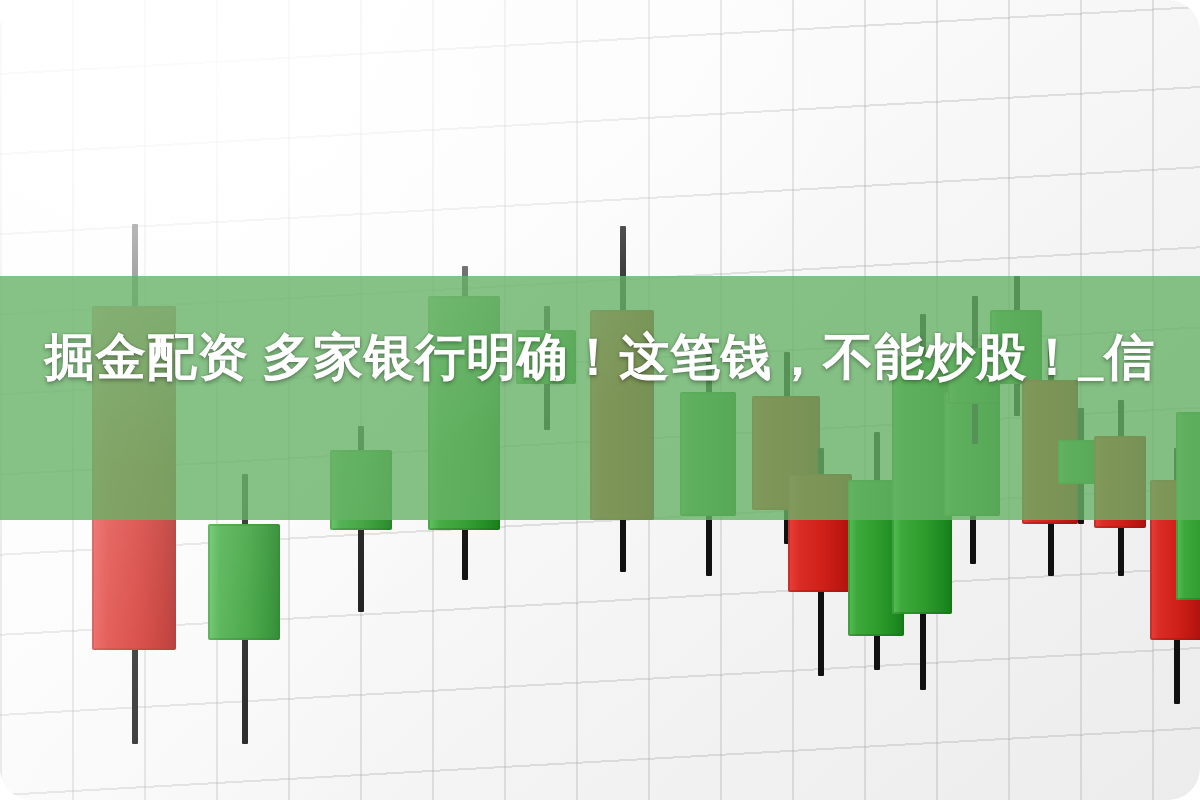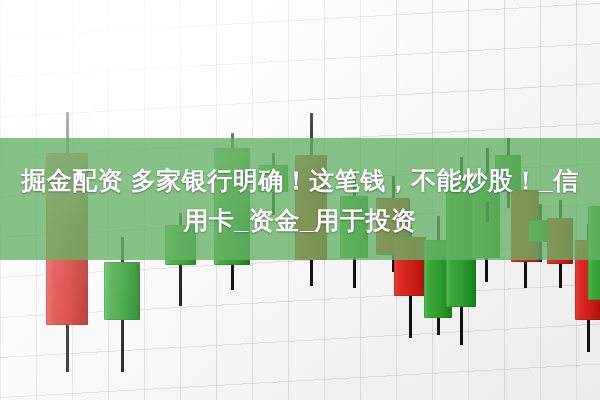--- a/index.html
+++ b/index.html
@@ -6,21 +6,22 @@
     margin: 0;
     padding: 0;
     background: #ffffff;
   }
   #stage {
     position: relative;
     width: 600px;
     height: 400px;
     overflow: hidden;
     background: #fdfdfd;
-    font-family: Liberation Sans, sans-serif;
+    font-family: Liberation Serif, serif;
+    border-radius: 16px;
   }
 
   
   .paper {
     position: absolute;
     inset: 0;
     background:
       linear-gradient(140deg, #ffffff 0%, #fbfbfb 38%, #f2f2f2 72%, #ececec 100%);
   }
   .grid-v {
@@ -191,16 +192,15 @@
         <div class="body up" style="top: 206px; height: 94px;"></div>
       </div>
     </div>
 
   <div class="paper-gloss"></div>
 
   <div id="band-overlay" style="top: 138px; height: 122px; background: rgba(104, 178, 103, 0.8);"></div>
 
   <div id="headline" style="top: 160px; color: rgb(255, 255, 255);">
     <span class="hl-line">掘金配资 多家银行明确！这笔钱，不能炒股！_信</span>
-    <span class="hl-line">用卡_资金_用于投资</span>
   </div>
 
 </div>
 
 </body></html>

